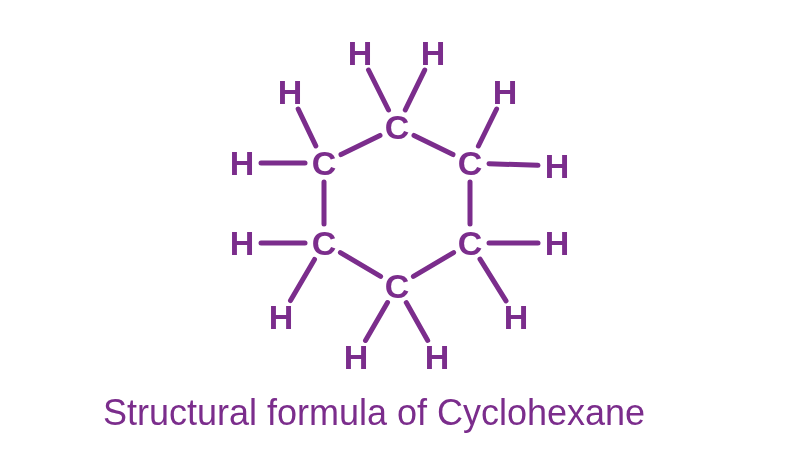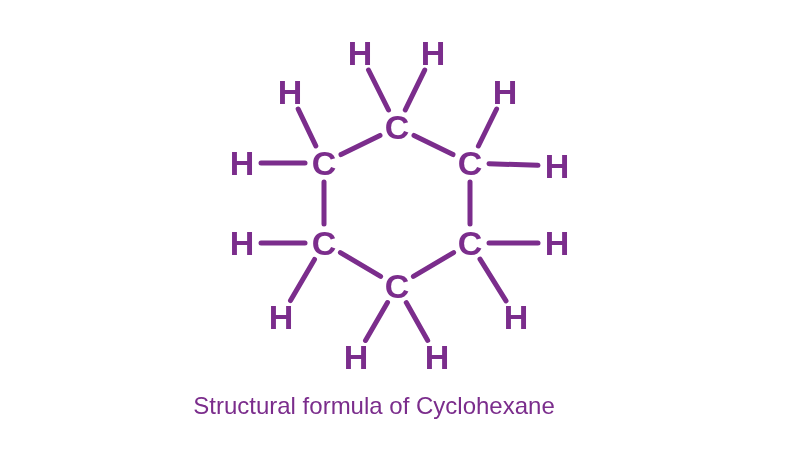--- a/index.html
+++ b/index.html
@@ -26,21 +26,21 @@
     font-family: "Liberation Sans", sans-serif;
     font-weight: bold;
     font-size: 34px;
   }
   .caption {
     position: absolute;
     left: 0;
     top: 392px;
     width: 748px;
     text-align: center;
-    font-size: 24px;
+    font-size: 36px;
     font-weight: 400;
     letter-spacing: 0px;
     color: var(--primary, #7b2d8c);
   }
 </style>
 </head>
 <body>
 
 <div class="stage">
   <svg class="molecule-svg" viewBox="0 0 800 459" xmlns="http://www.w3.org/2000/svg">

